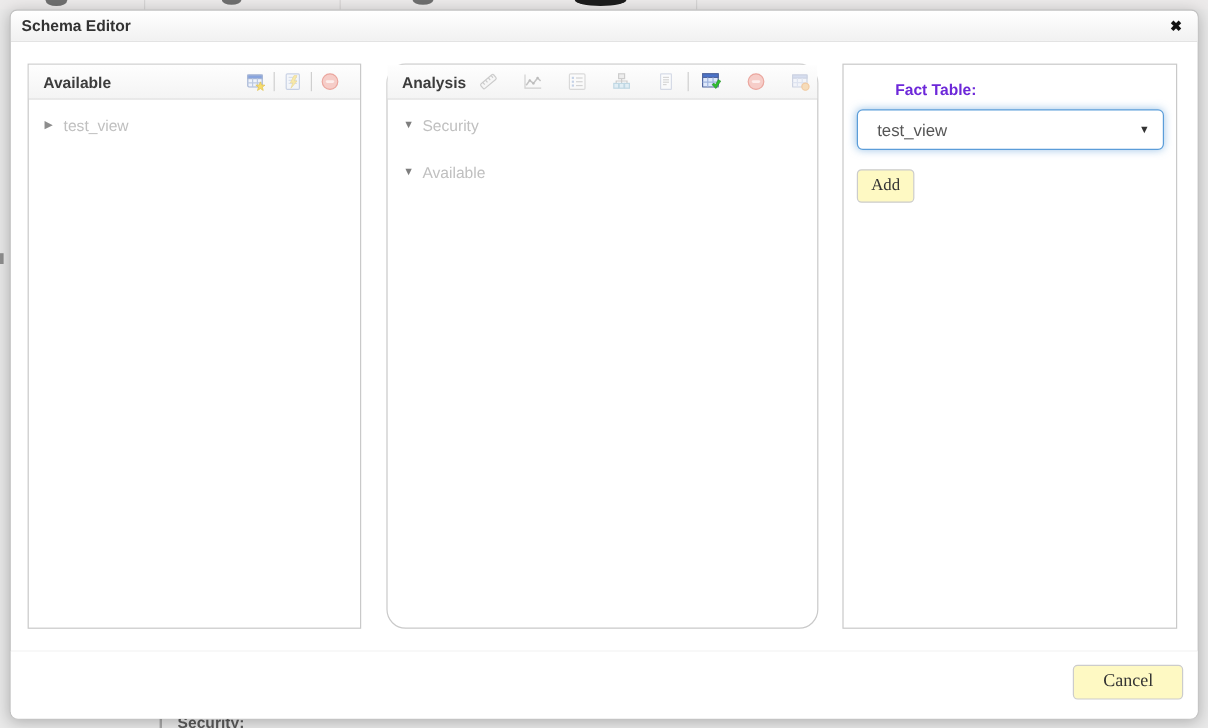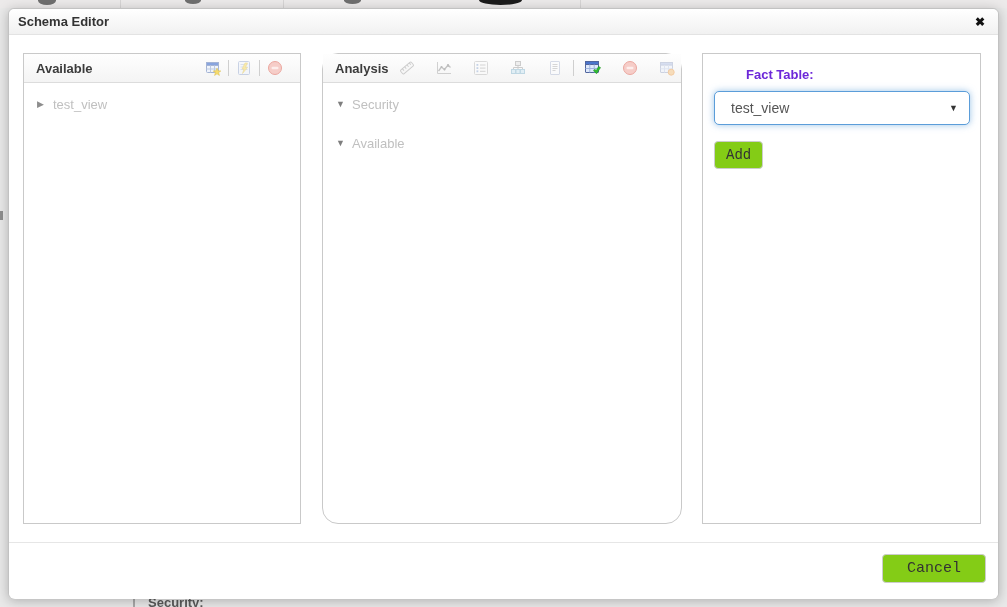--- a/index.html
+++ b/index.html
@@ -68,22 +68,22 @@
   .field-label { font-size: 13px; font-weight: bold; color: #6d28d9; margin-bottom: 9px; padding-left: 32px; }
   .select-box {
     position: relative; width: 256px; height: 34px; background: #fff;
     border: 1px solid #5b9dd9; border-radius: 5px;
     box-shadow: 0 0 7px rgba(91,157,217,0.6);
     display: flex; align-items: center; padding-left: 16px; cursor: pointer;
   }
   .select-value { font-size: 14px; color: #555; }
   .select-arrow { position: absolute; right: 11px; top: 50%; transform: translateY(-50%); font-size: 9px; color: #333; }
   .btn {
-    display: inline-block; background: #84cc16; border: 1px solid #ccc; border-radius: 4px;
-    color: #333; cursor: pointer; font-family: Liberation Mono, monospace;
+    display: inline-block; background: #fef9c3; border: 1px solid #ccc; border-radius: 4px;
+    color: #333; cursor: pointer; font-family: Liberation Serif, serif;
   }
   .add-btn { margin-top: 16px; font-size: 14px; padding: 5px 11px; }
 
   
   .modal-footer {
     position: absolute; left: 0; right: 0; top: 533px; height: 57px;
     border-top: 1px solid #e6e6e6; border-radius: 0 0 6px 6px; background: #fff;
   }
   .cancel-btn { position: absolute; right: 12px; top: 11px; font-size: 15px; padding: 5px 24px; }
 </style>

